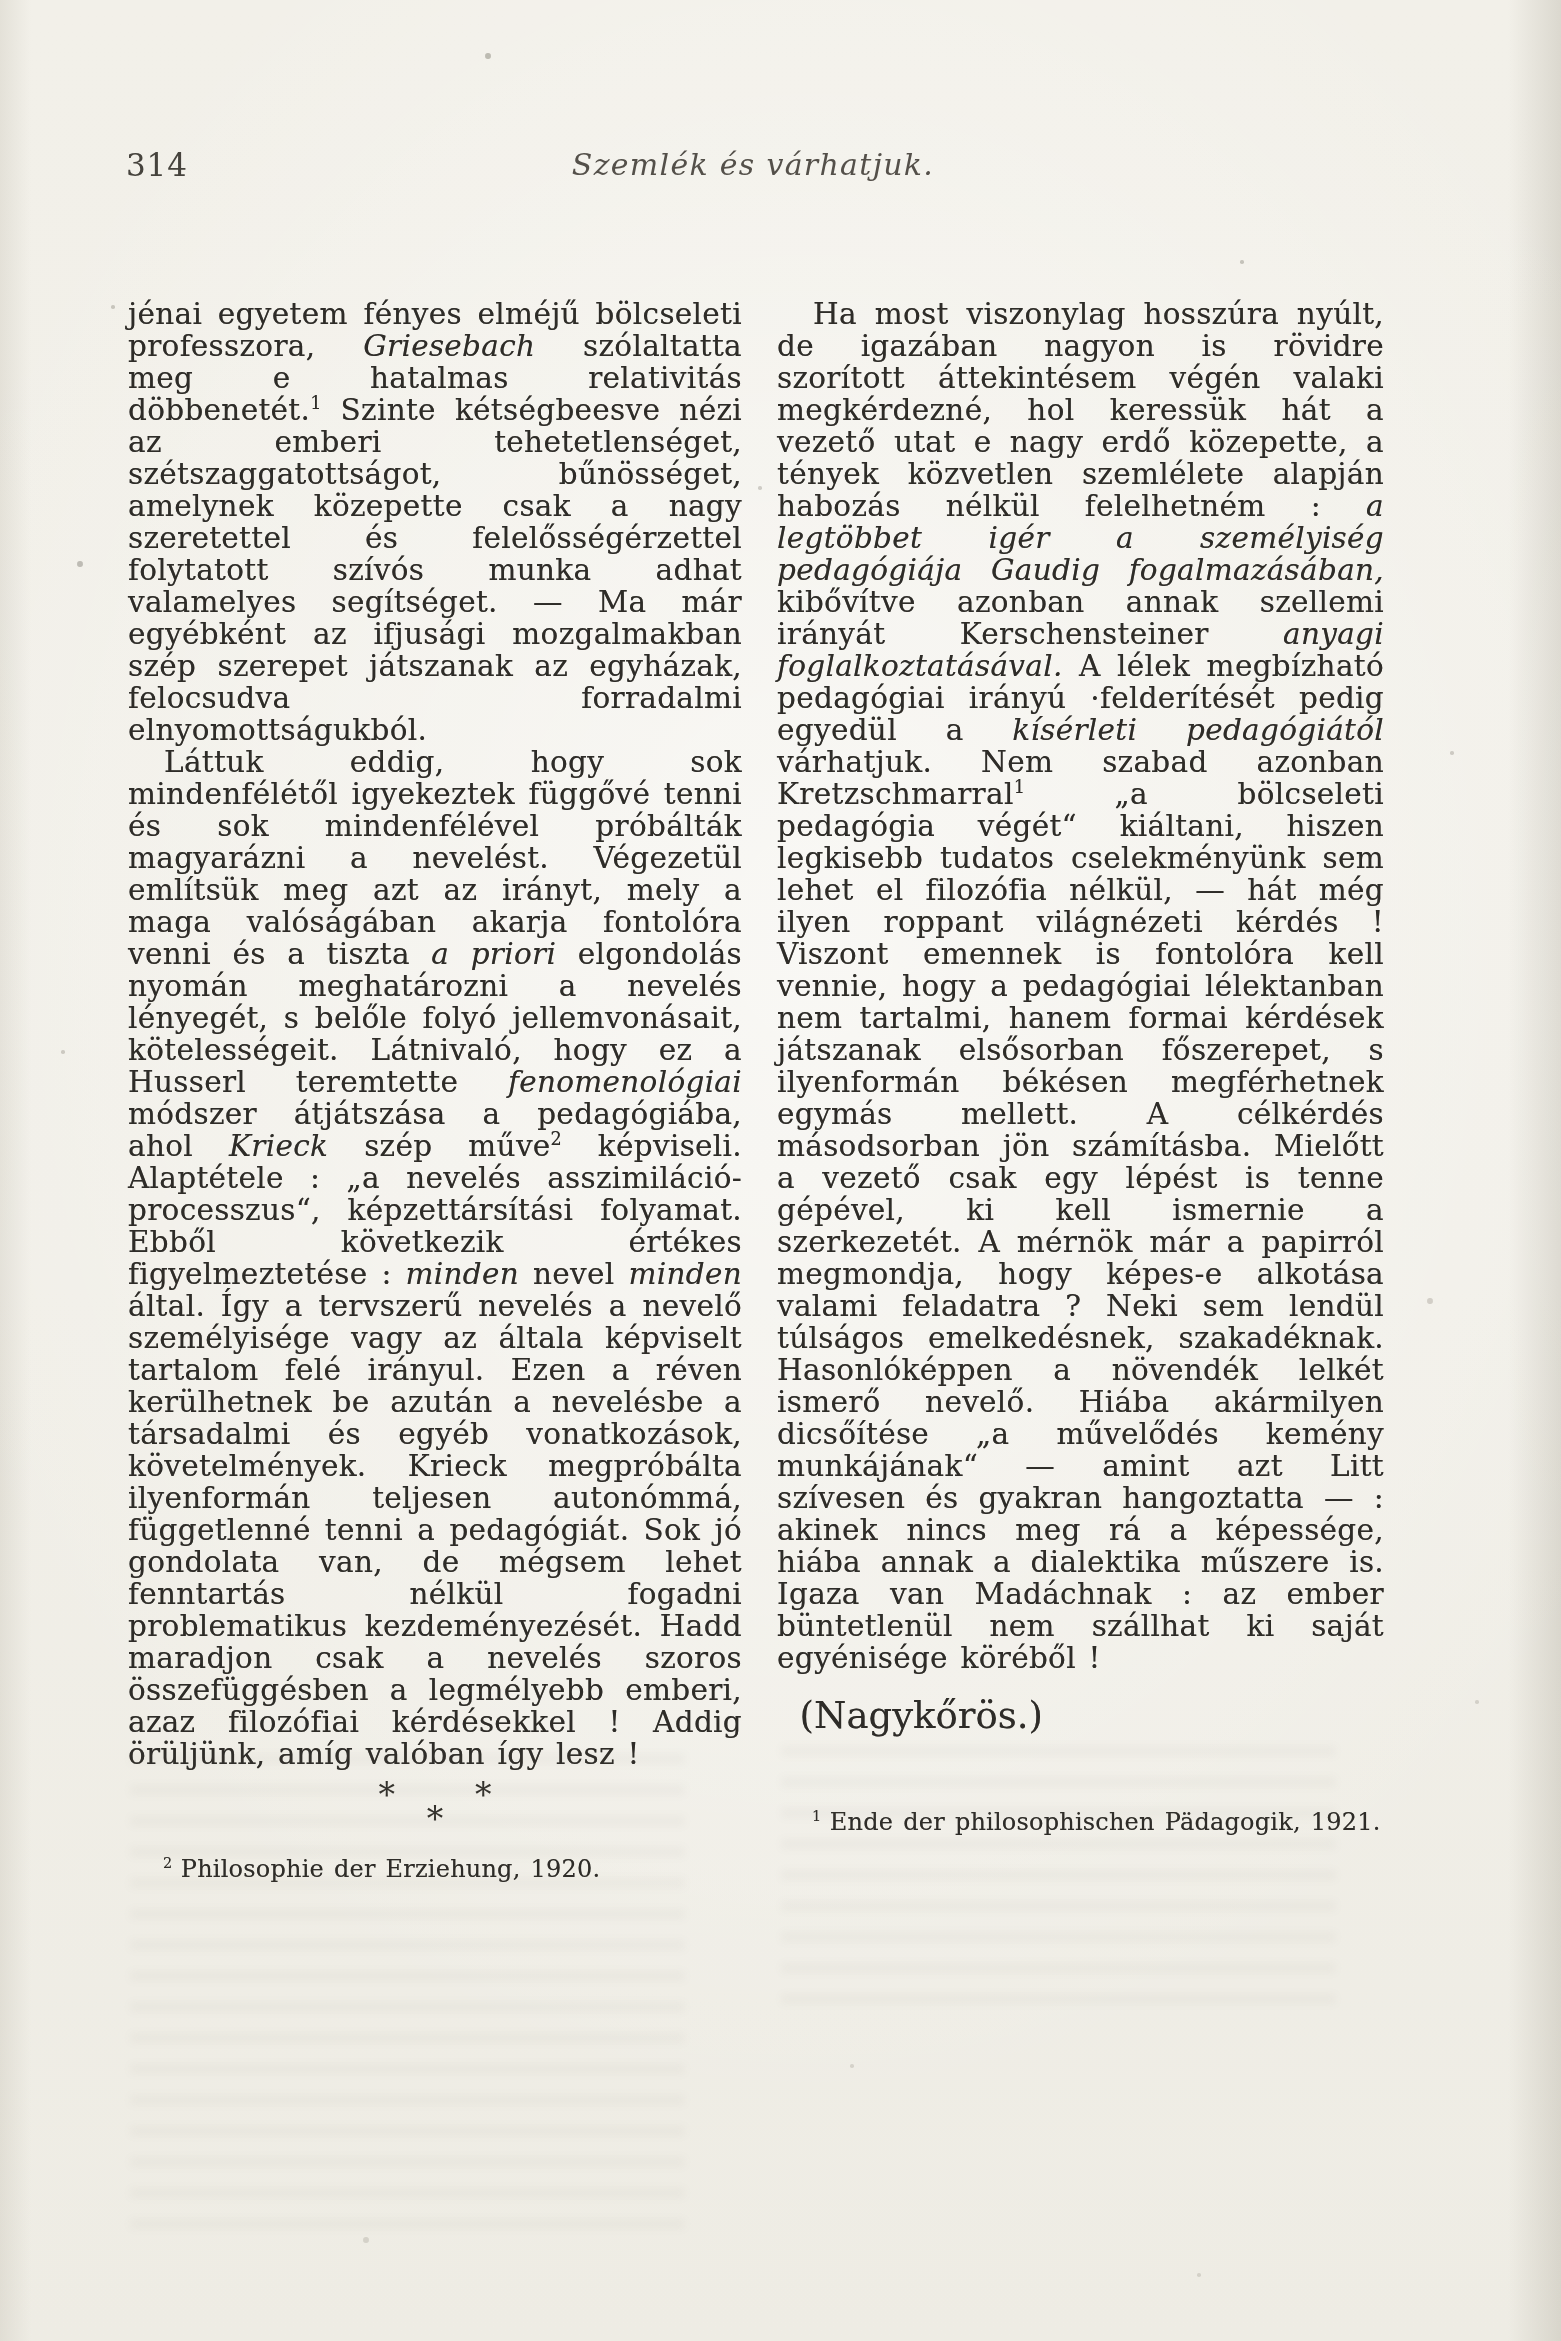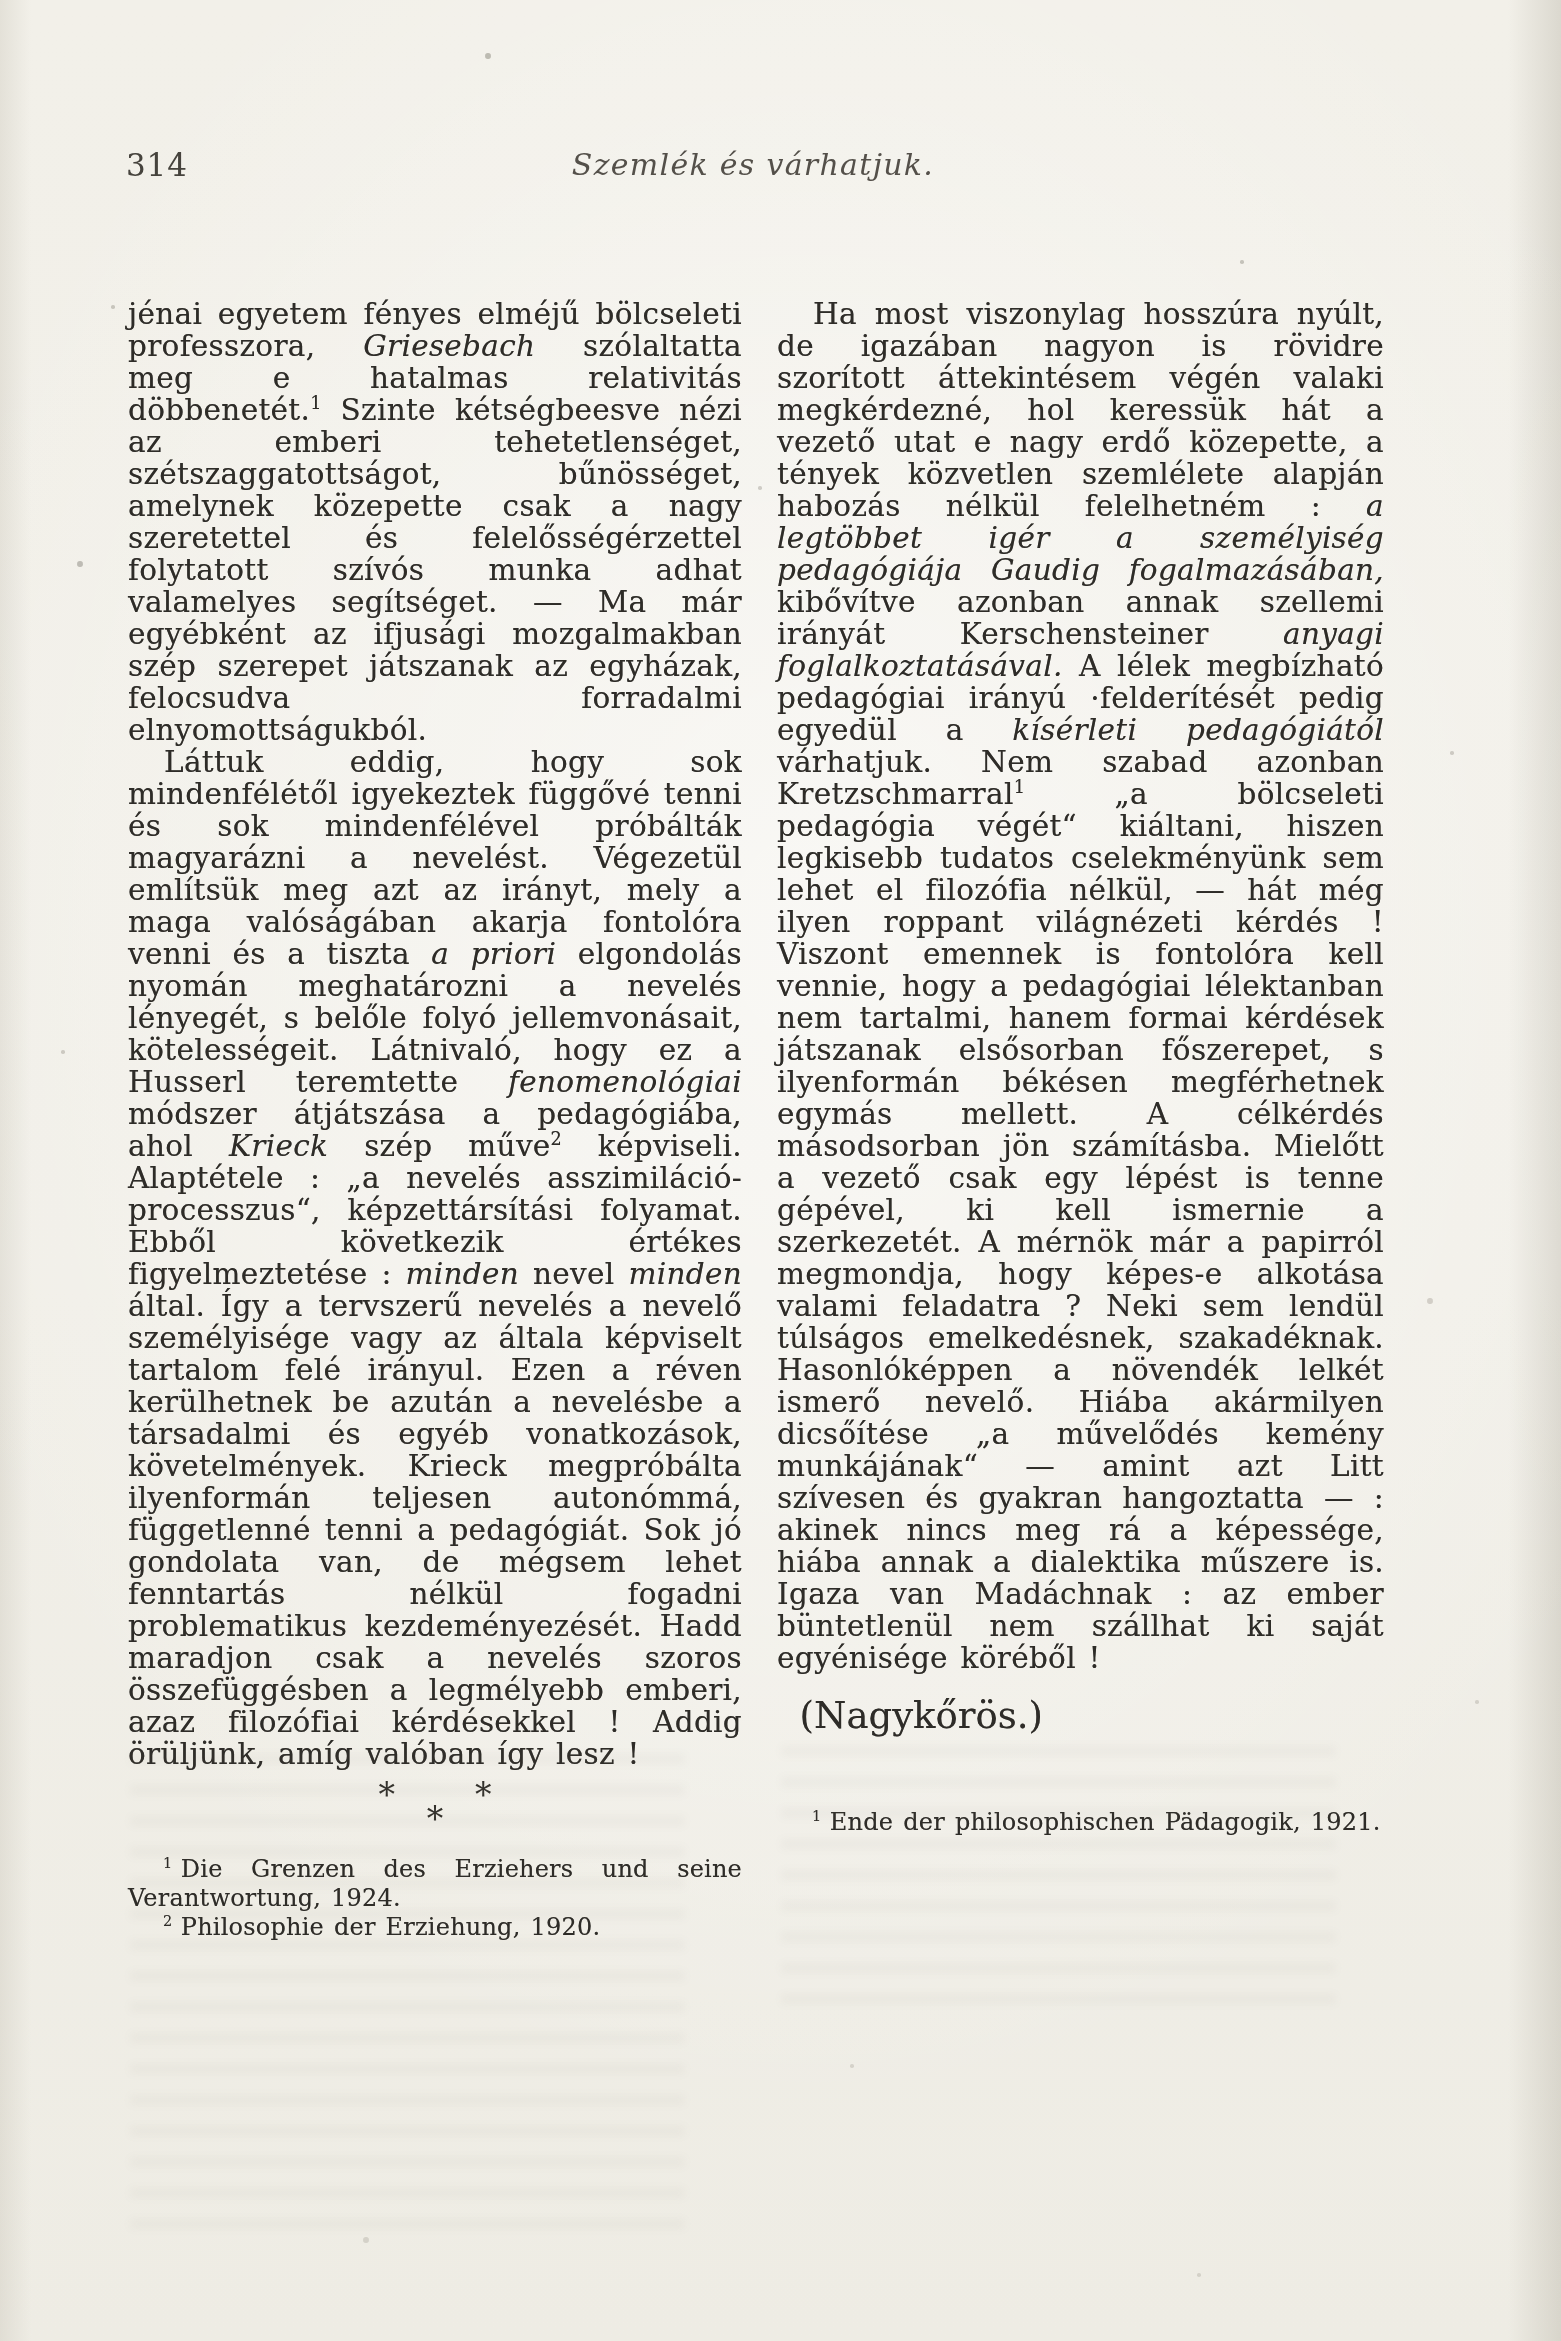--- a/index.html
+++ b/index.html
@@ -160,21 +160,20 @@
     <div class="star-sep">
       <div class="star-row">
         <span>*</span><span class="gap">*</span>
       </div>
       <div class="star-row low">
         <span>*</span>
       </div>
     </div>
 
     <div class="footnotes">
-      <p class="footnote"><sup class="fn-marker">1</sup><span class="fn-text">Die Grenzen des Erziehers und seine Verantwortung, 1924.</span></p>
       <p class="footnote"><sup class="fn-marker">2</sup><span class="fn-text">Philosophie der Erziehung, 1920.</span></p>
     </div>
   </div>
 
   <div class="col col-right">
     <p class="para indent"><span>Ha most viszonylag hosszúra nyúlt, de igazában nagyon is rövidre szorított áttekintésem végén valaki megkérdezné, hol keressük hát a vezető utat e nagy erdő közepette, a tények közvetlen szemlélete alapján habozás nélkül felelhetném : </span><span class="it">a legtöbbet igér a személyiség pedagógiája Gaudig fogalmazásában,</span><span> kibővítve azonban annak szellemi irányát Kerschensteiner </span><span class="it">anyagi foglalkoztatásával.</span><span> A lélek megbízható pedagógiai irányú ·felderítését pedig egyedül a </span><span class="it">kísérleti pedagógiától</span><span> várhatjuk. Nem szabad azonban Kretzschmarral</span><sup>1</sup><span> „a bölcseleti pedagógia végét“ kiáltani, hiszen legkisebb tudatos cselekményünk sem lehet el filozófia nélkül, — hát még ilyen roppant világnézeti kérdés ! Viszont emennek is fontolóra kell vennie, hogy a pedagógiai lélektanban nem tartalmi, hanem formai kérdések játszanak elsősorban főszerepet, s ilyenformán békésen megférhetnek egymás mellett. A célkérdés másodsorban jön számításba. Mielőtt a vezető csak egy lépést is tenne gépével, ki kell ismernie a szerkezetét. A mérnök már a papirról megmondja, hogy képes-e alkotása valami feladatra ? Neki sem lendül túlságos emelkedésnek, szakadéknak. Hasonlóképpen a növendék lelkét ismerő nevelő. Hiába akármilyen dicsőítése „a művelődés kemény munkájának“ — amint azt Litt szívesen és gyakran hangoztatta — : akinek nincs meg rá a képessége, hiába annak a dialektika műszere is. Igaza van Madáchnak : az ember büntetlenül nem szállhat ki saját egyénisége köréből !</span></p>
 
     <p class="place-line">(Nagykőrös.)</p>
 
     <div class="footnotes footnotes-right">

